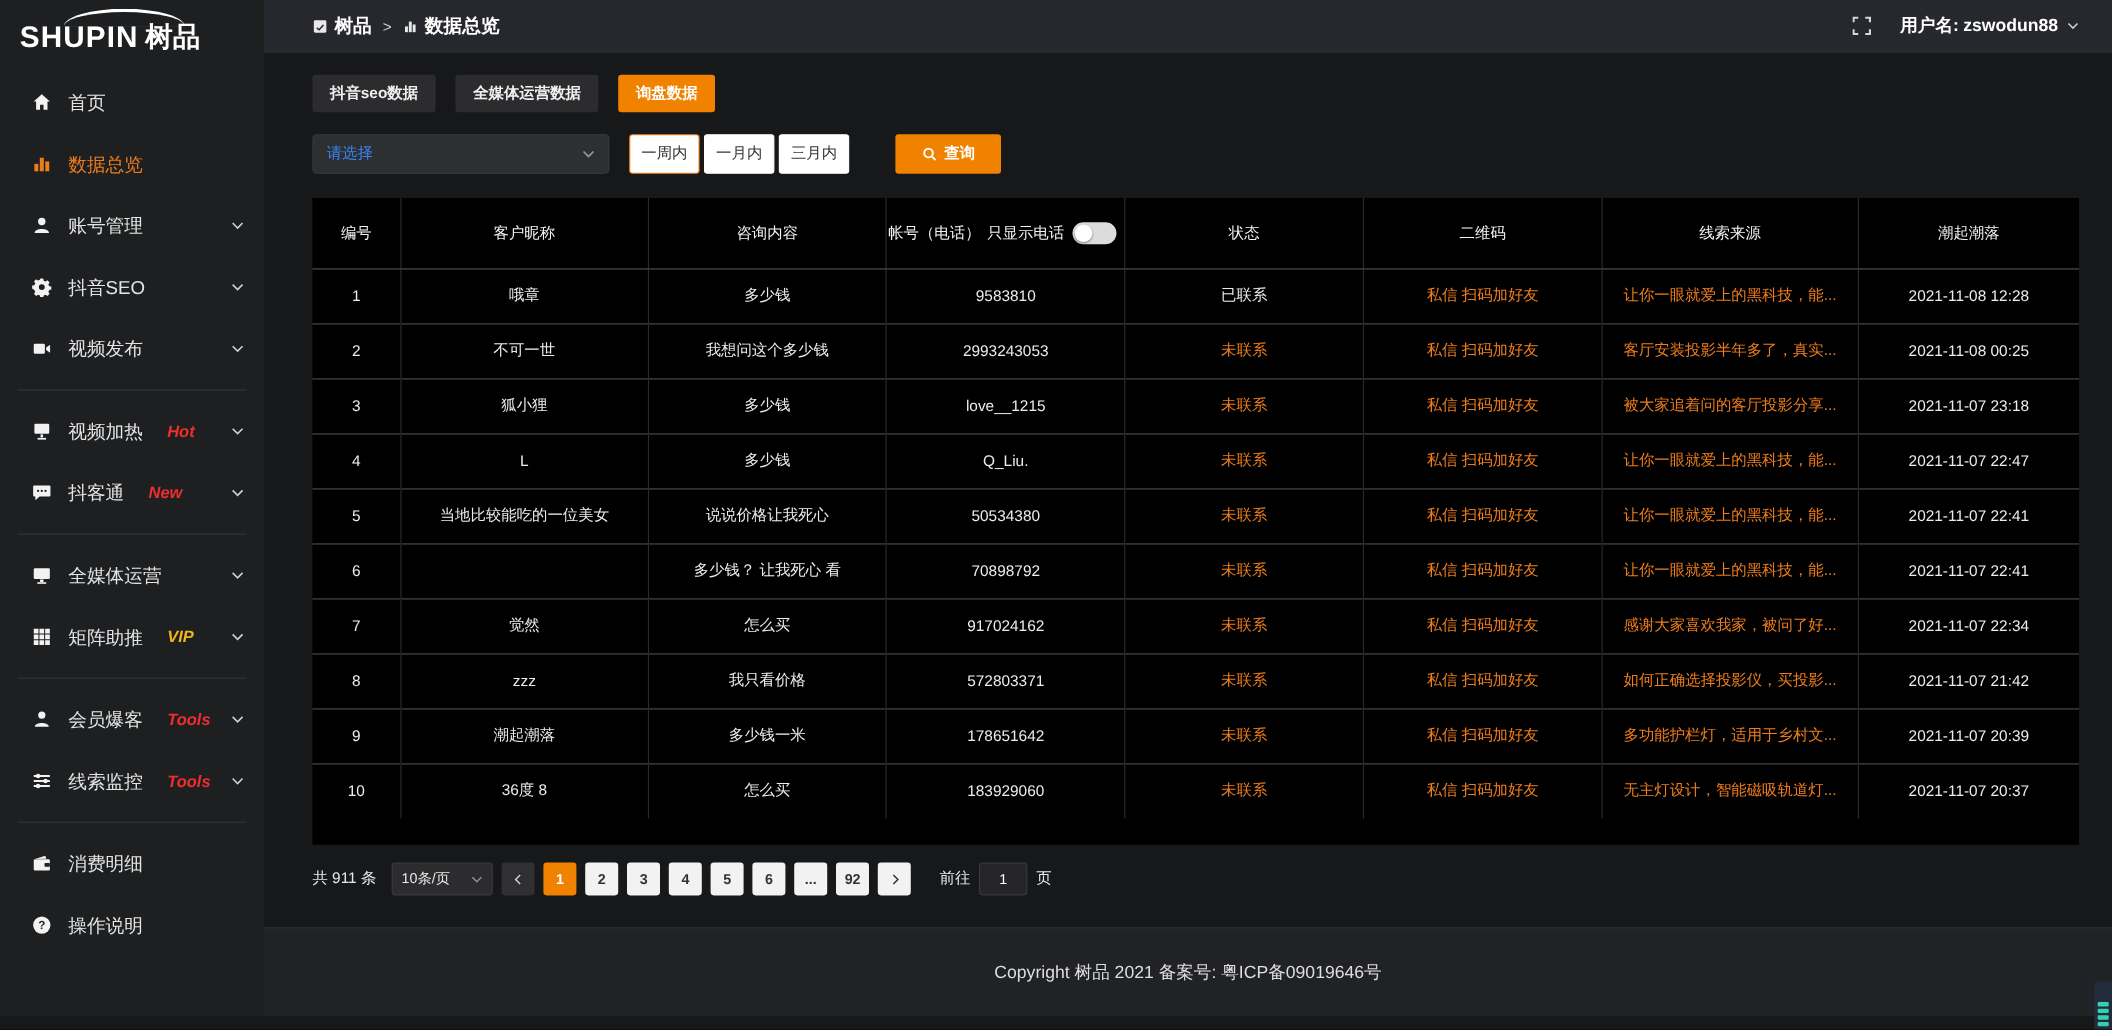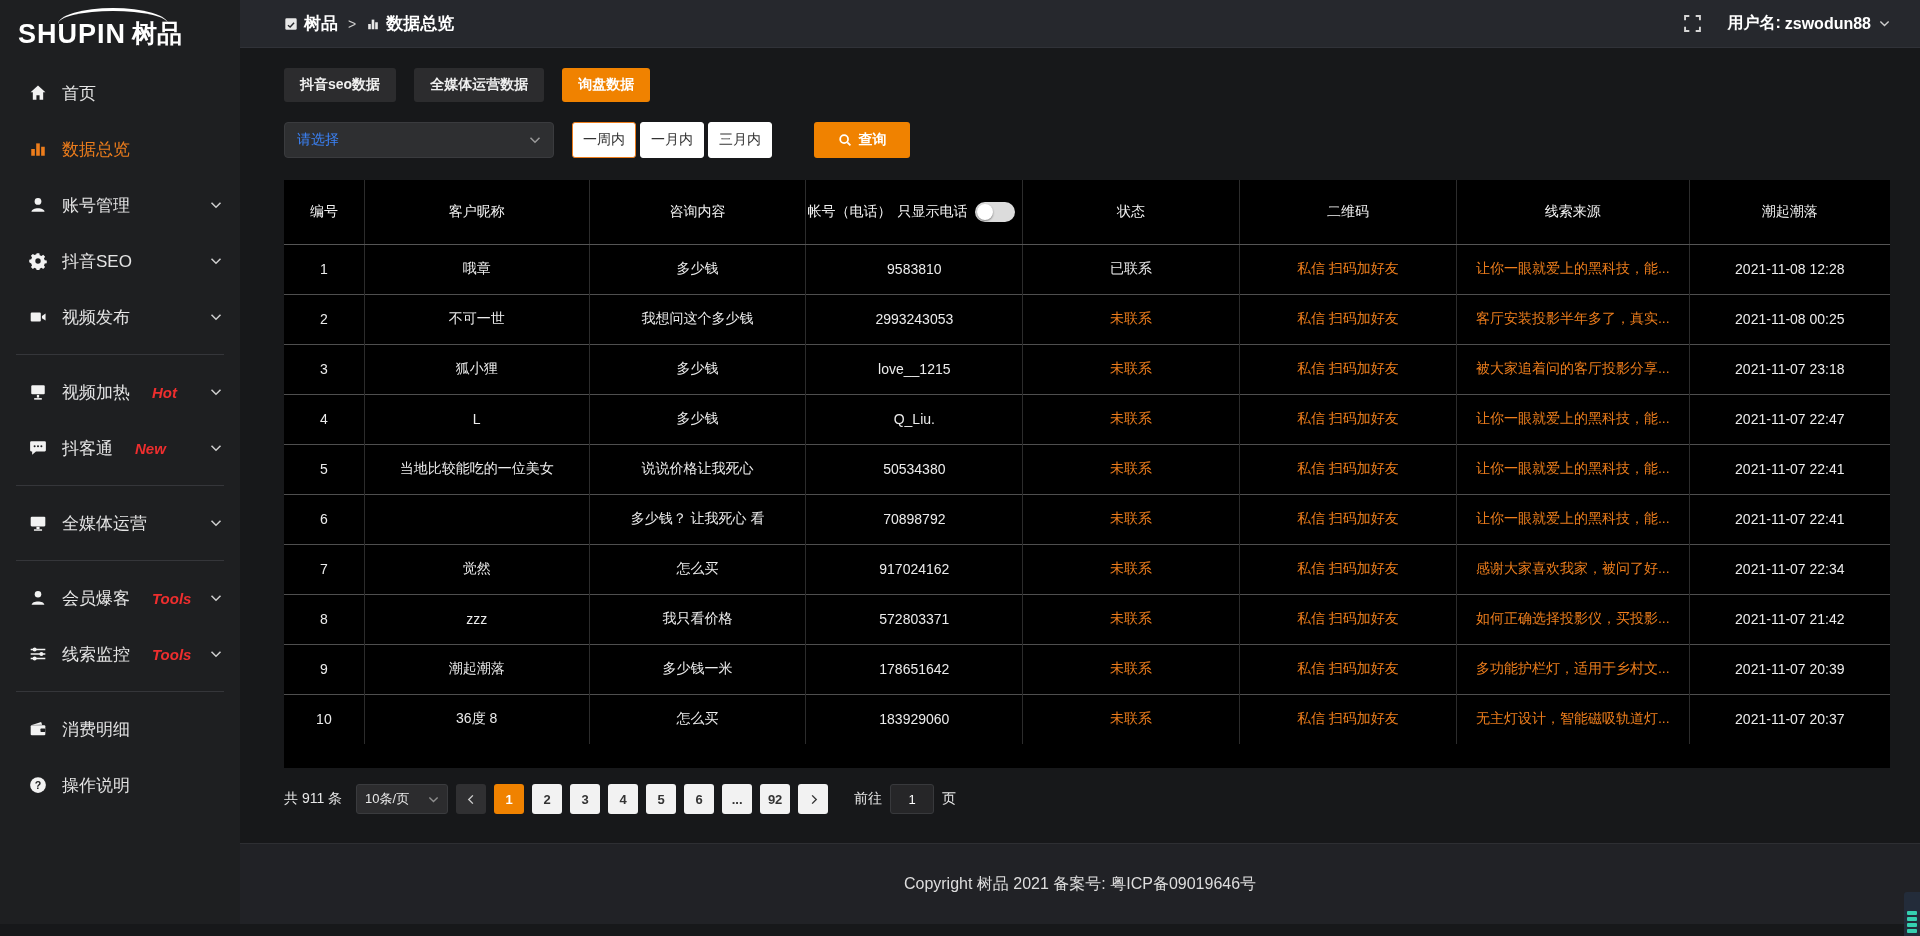--- a/index.html
+++ b/index.html
@@ -201,20 +201,34 @@
         <div class="nav-divider"></div>
         <div class="nav-item">
           <span class="nav-icon">
             <svg width="18" height="18" viewBox="0 0 16 16" fill="currentColor">
               <rect x="1.5" y="2.4" width="13" height="8.6" rx="1"></rect>
               <rect x="6.6" y="11.4" width="2.8" height="2"></rect>
               <rect x="4.4" y="13.6" width="7.2" height="1.3"></rect>
             </svg>
           </span>
           <span class="nav-label">全媒体运营</span>
+          <span class="nav-chevron">
+            <svg width="12" height="12" viewBox="0 0 16 16">
+              <path d="M2 5l6 6 6-6" fill="none" stroke="currentColor" stroke-width="2"></path>
+            </svg>
+          </span>
+        </div>
+        <div class="nav-item">
+          <span class="nav-icon">
+            <svg width="18" height="18" viewBox="0 0 16 16" fill="currentColor">
+              <path d="M1.5 1.5h3.8v3.8H1.5zM6.1 1.5h3.8v3.8H6.1zM10.7 1.5h3.8v3.8h-3.8zM1.5 6.1h3.8v3.8H1.5zM6.1 6.1h3.8v3.8H6.1zM10.7 6.1h3.8v3.8h-3.8zM1.5 10.7h3.8v3.8H1.5zM6.1 10.7h3.8v3.8H6.1zM10.7 10.7h3.8v3.8h-3.8z"></path>
+            </svg>
+          </span>
+          <span class="nav-label">矩阵助推</span>
+          <span class="nav-badge gold">VIP</span>
           <span class="nav-chevron">
             <svg width="12" height="12" viewBox="0 0 16 16">
               <path d="M2 5l6 6 6-6" fill="none" stroke="currentColor" stroke-width="2"></path>
             </svg>
           </span>
         </div>
         <div class="nav-divider"></div>
         <div class="nav-item">
           <span class="nav-icon">
             <svg width="18" height="18" viewBox="0 0 16 16" fill="currentColor">

